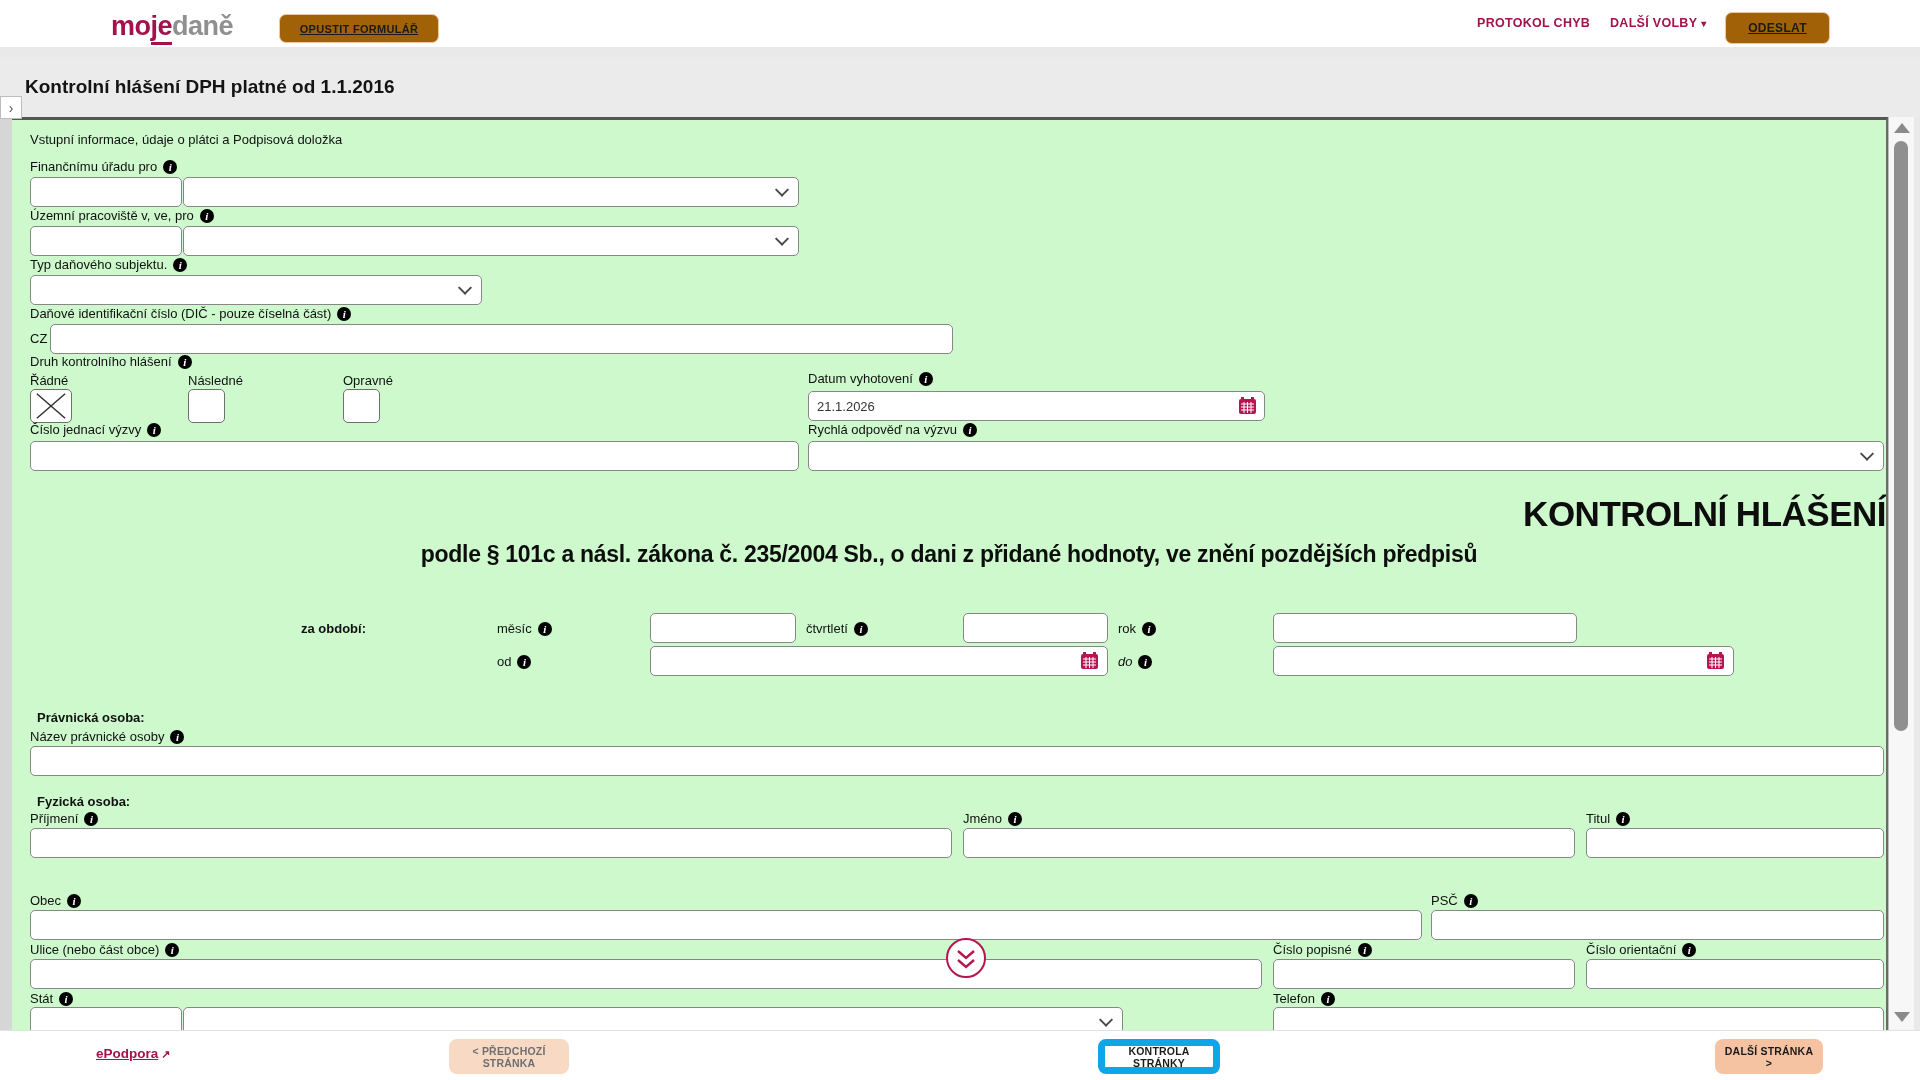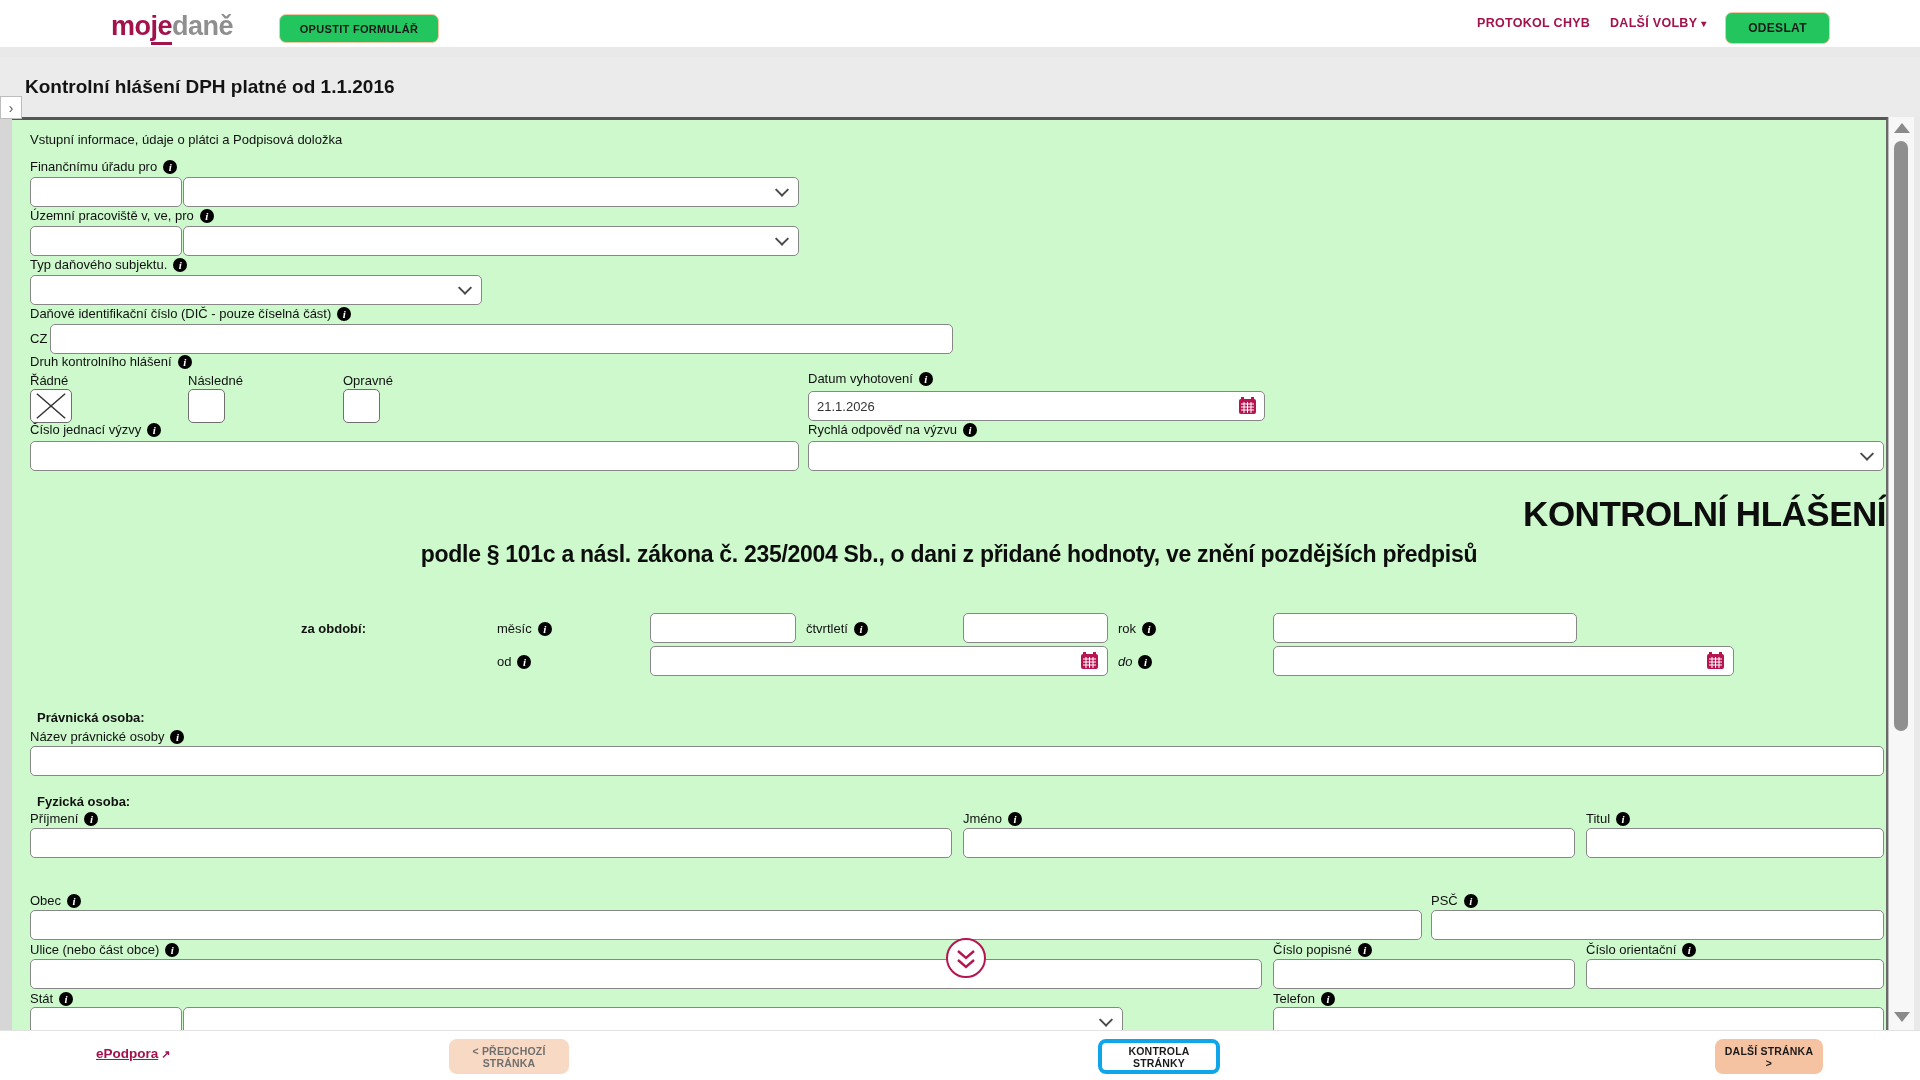--- a/index.html
+++ b/index.html
@@ -6,22 +6,22 @@
   body{font-family:"Liberation Sans",sans-serif;background:#e9e9e9;}
   #app{position:relative;width:1920px;height:1080px;overflow:hidden;background:#e9e9e9;}
 
   
   .hdr{position:absolute;left:0;top:0;width:1920px;height:47px;background:#ffffff;}
   .logo{position:absolute;left:111px;top:11px;font-size:27px;font-weight:bold;letter-spacing:-0.5px;}
   .logo .p1{color:#a3124d;}
   .logo .je{color:#a3124d;border-bottom:3px solid #a3124d;padding-bottom:1px;}
   .logo .p2{color:#8f8f8f;}
   .btn-outline{position:absolute;display:flex;align-items:center;justify-content:center;
-    background:#22c55e;border:1px solid #f2c5a3;border-radius:7px;font-weight:bold;color:#1a1a1a;
-    letter-spacing:0.3px;cursor:pointer;box-sizing:border-box;}
+    background:#a16207;border:1px solid #f2c5a3;border-radius:7px;font-weight:bold;color:#1a1a1a;
+    letter-spacing:0.3px;cursor:pointer;box-sizing:border-box;text-decoration:underline;}
   .nav-link{position:absolute;top:16px;font-size:12.5px;font-weight:bold;color:#a3124d;
     letter-spacing:0.3px;cursor:pointer;white-space:nowrap;}
   .caret{font-size:10px;margin-left:4px;}
 
   
   .band{position:absolute;left:0;top:57px;width:1920px;height:60px;background:#ebebeb;}
   .page-title{position:absolute;left:25px;top:19px;font-size:19px;font-weight:bold;color:#141414;}
   .ltab{position:absolute;left:0;top:96px;width:22px;height:23px;background:#fff;border:1px solid #bdbdbd;
     box-sizing:border-box;display:flex;align-items:center;justify-content:center;color:#555;
     font-size:14px;cursor:pointer;z-index:5;}
@@ -64,21 +64,21 @@
     border-radius:7px;cursor:grab;}
 
   
   .ftr{position:absolute;left:0;top:1030px;width:1920px;height:50px;background:#fff;border-top:1px solid #e2e2e2;box-sizing:border-box;}
   .flink{position:absolute;left:96px;top:15px;font-size:13.5px;font-weight:bold;color:#a3124d;
     text-decoration:underline;cursor:pointer;}
   .flink .ext{font-size:11px;text-decoration:none;display:inline-block;margin-left:3px;}
   .fbtn{position:absolute;top:8px;height:35px;display:flex;align-items:center;justify-content:center;
     border-radius:8px;font-size:10.5px;font-weight:bold;letter-spacing:0.2px;cursor:pointer;box-sizing:border-box;}
   .fbtn.disabled{background:#f8d9c4;color:#6f6f6f;border:none;}
-  .fbtn.light{background:#fff;border:4px solid #0ea5e9;color:#1a1a1a;}
+  .fbtn.light{background:#fff;border:7px solid #0ea5e9;color:#1a1a1a;}
   .fbtn.solid{background:#f5c3a2;border:none;color:#1a1a1a;}
 </style>
 </head>
 <body>
 
 <div id="app">
 
   <div class="hdr">
     <div class="logo"><span class="p1">mo</span><span class="je">je</span><span class="p2">daně</span></div>
     <button class="btn-outline" style="left:279px;top:14px;width:160px;height:29px;font-size:11px;">OPUSTIT FORMULÁŘ</button>

